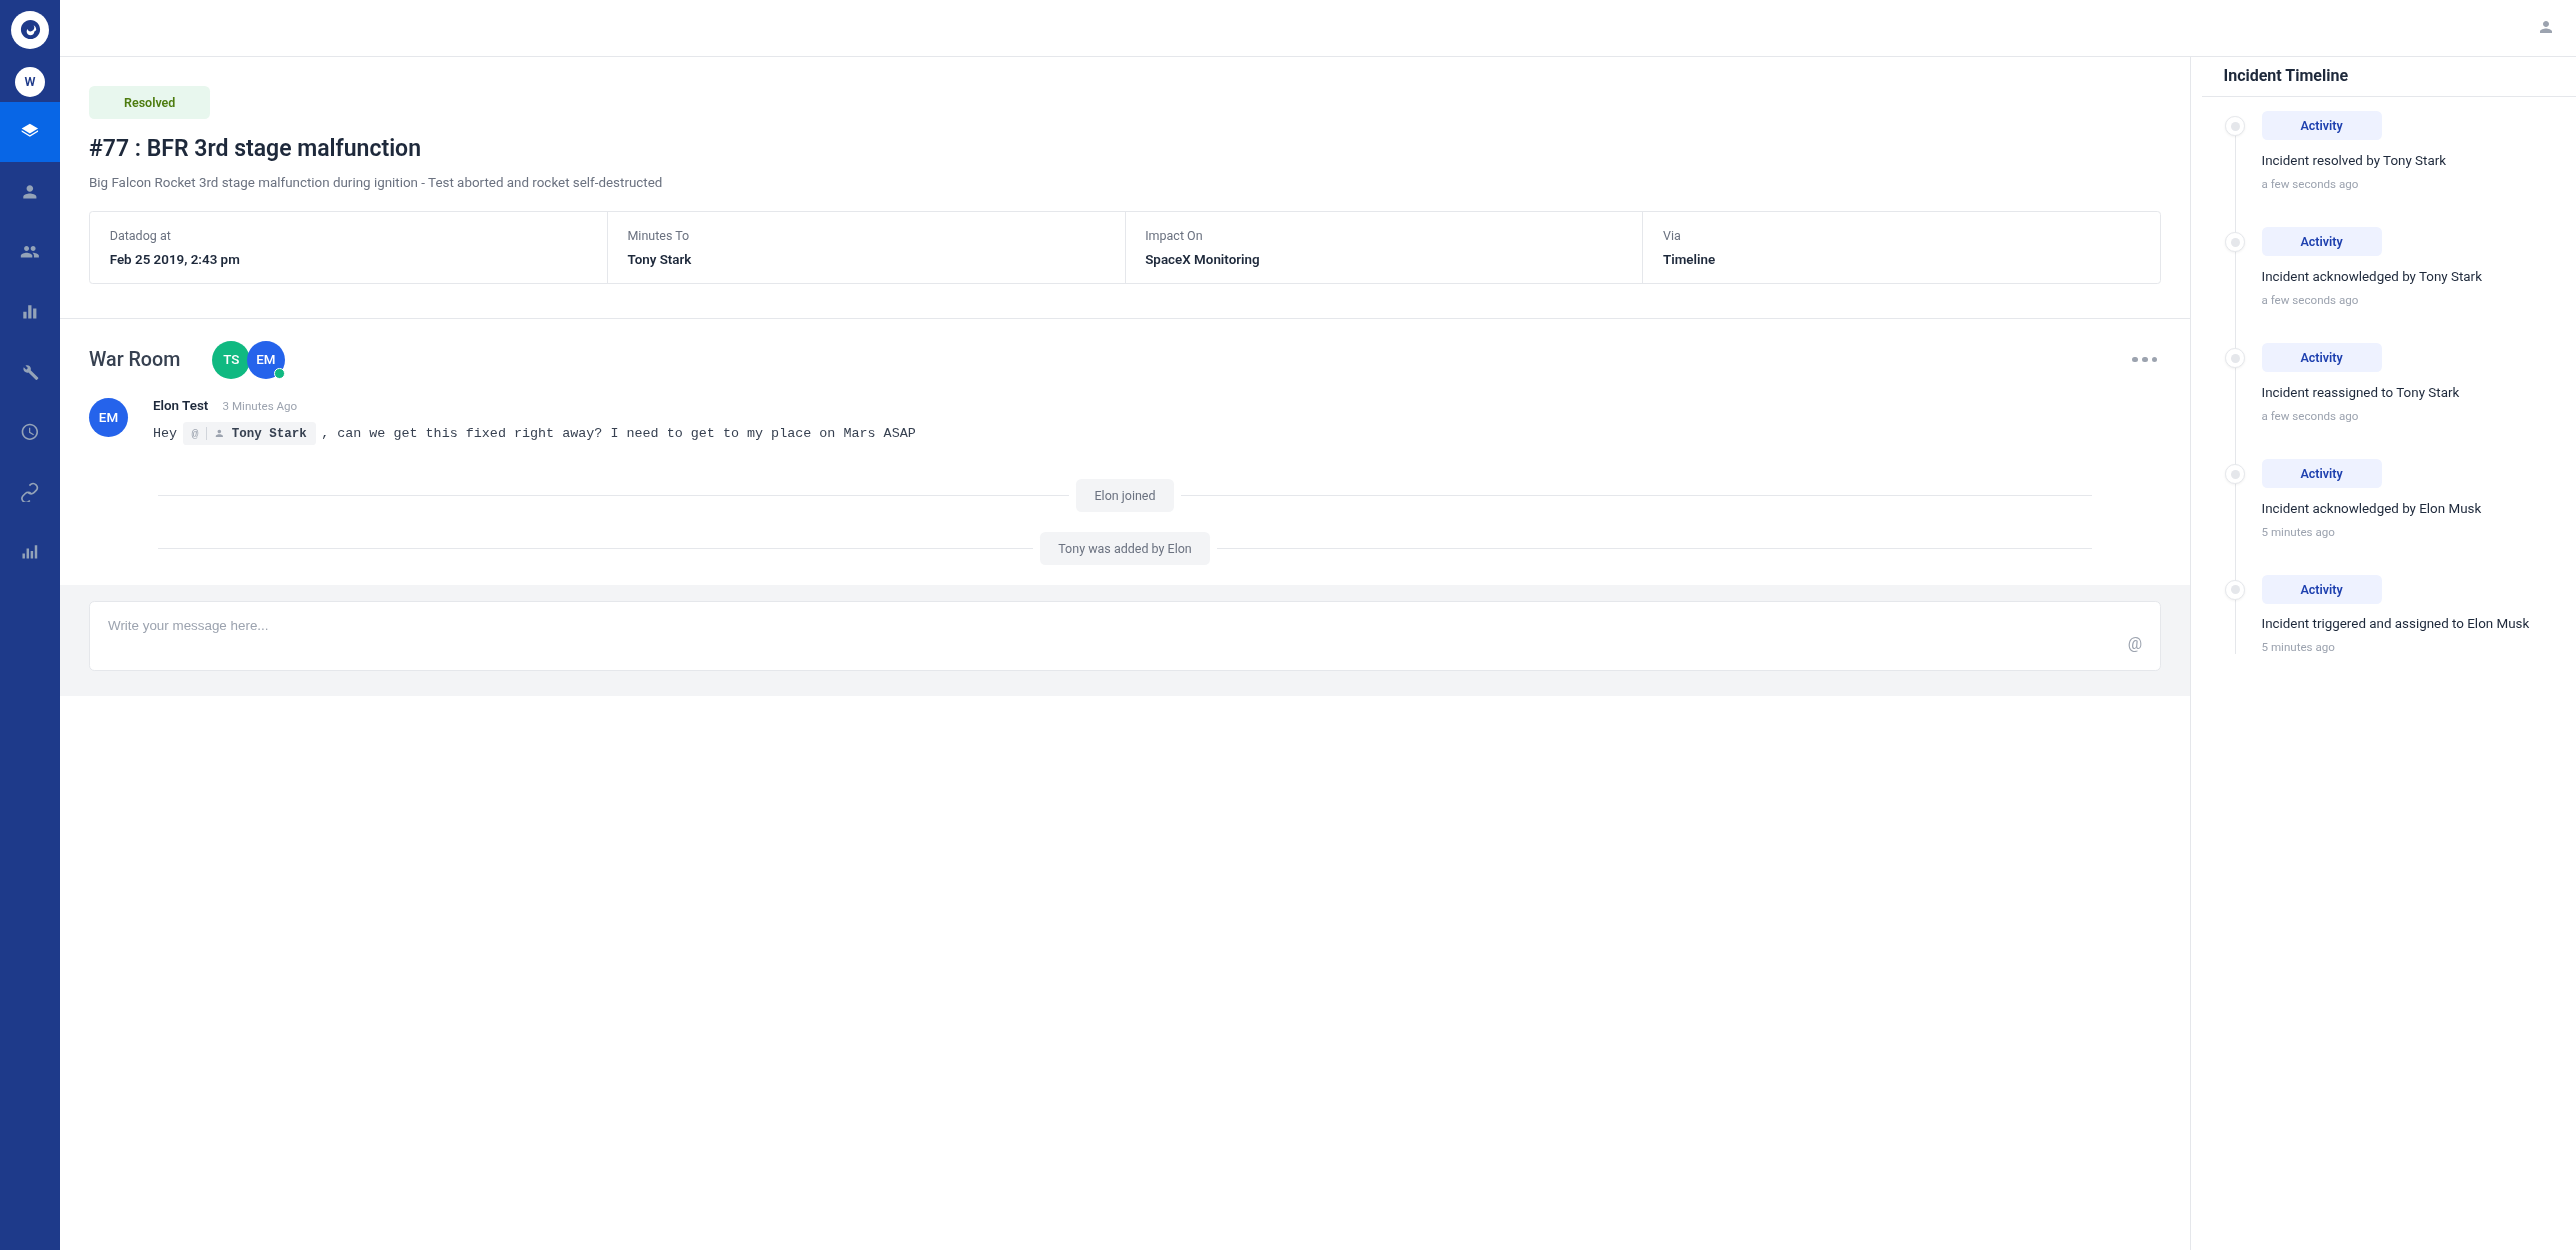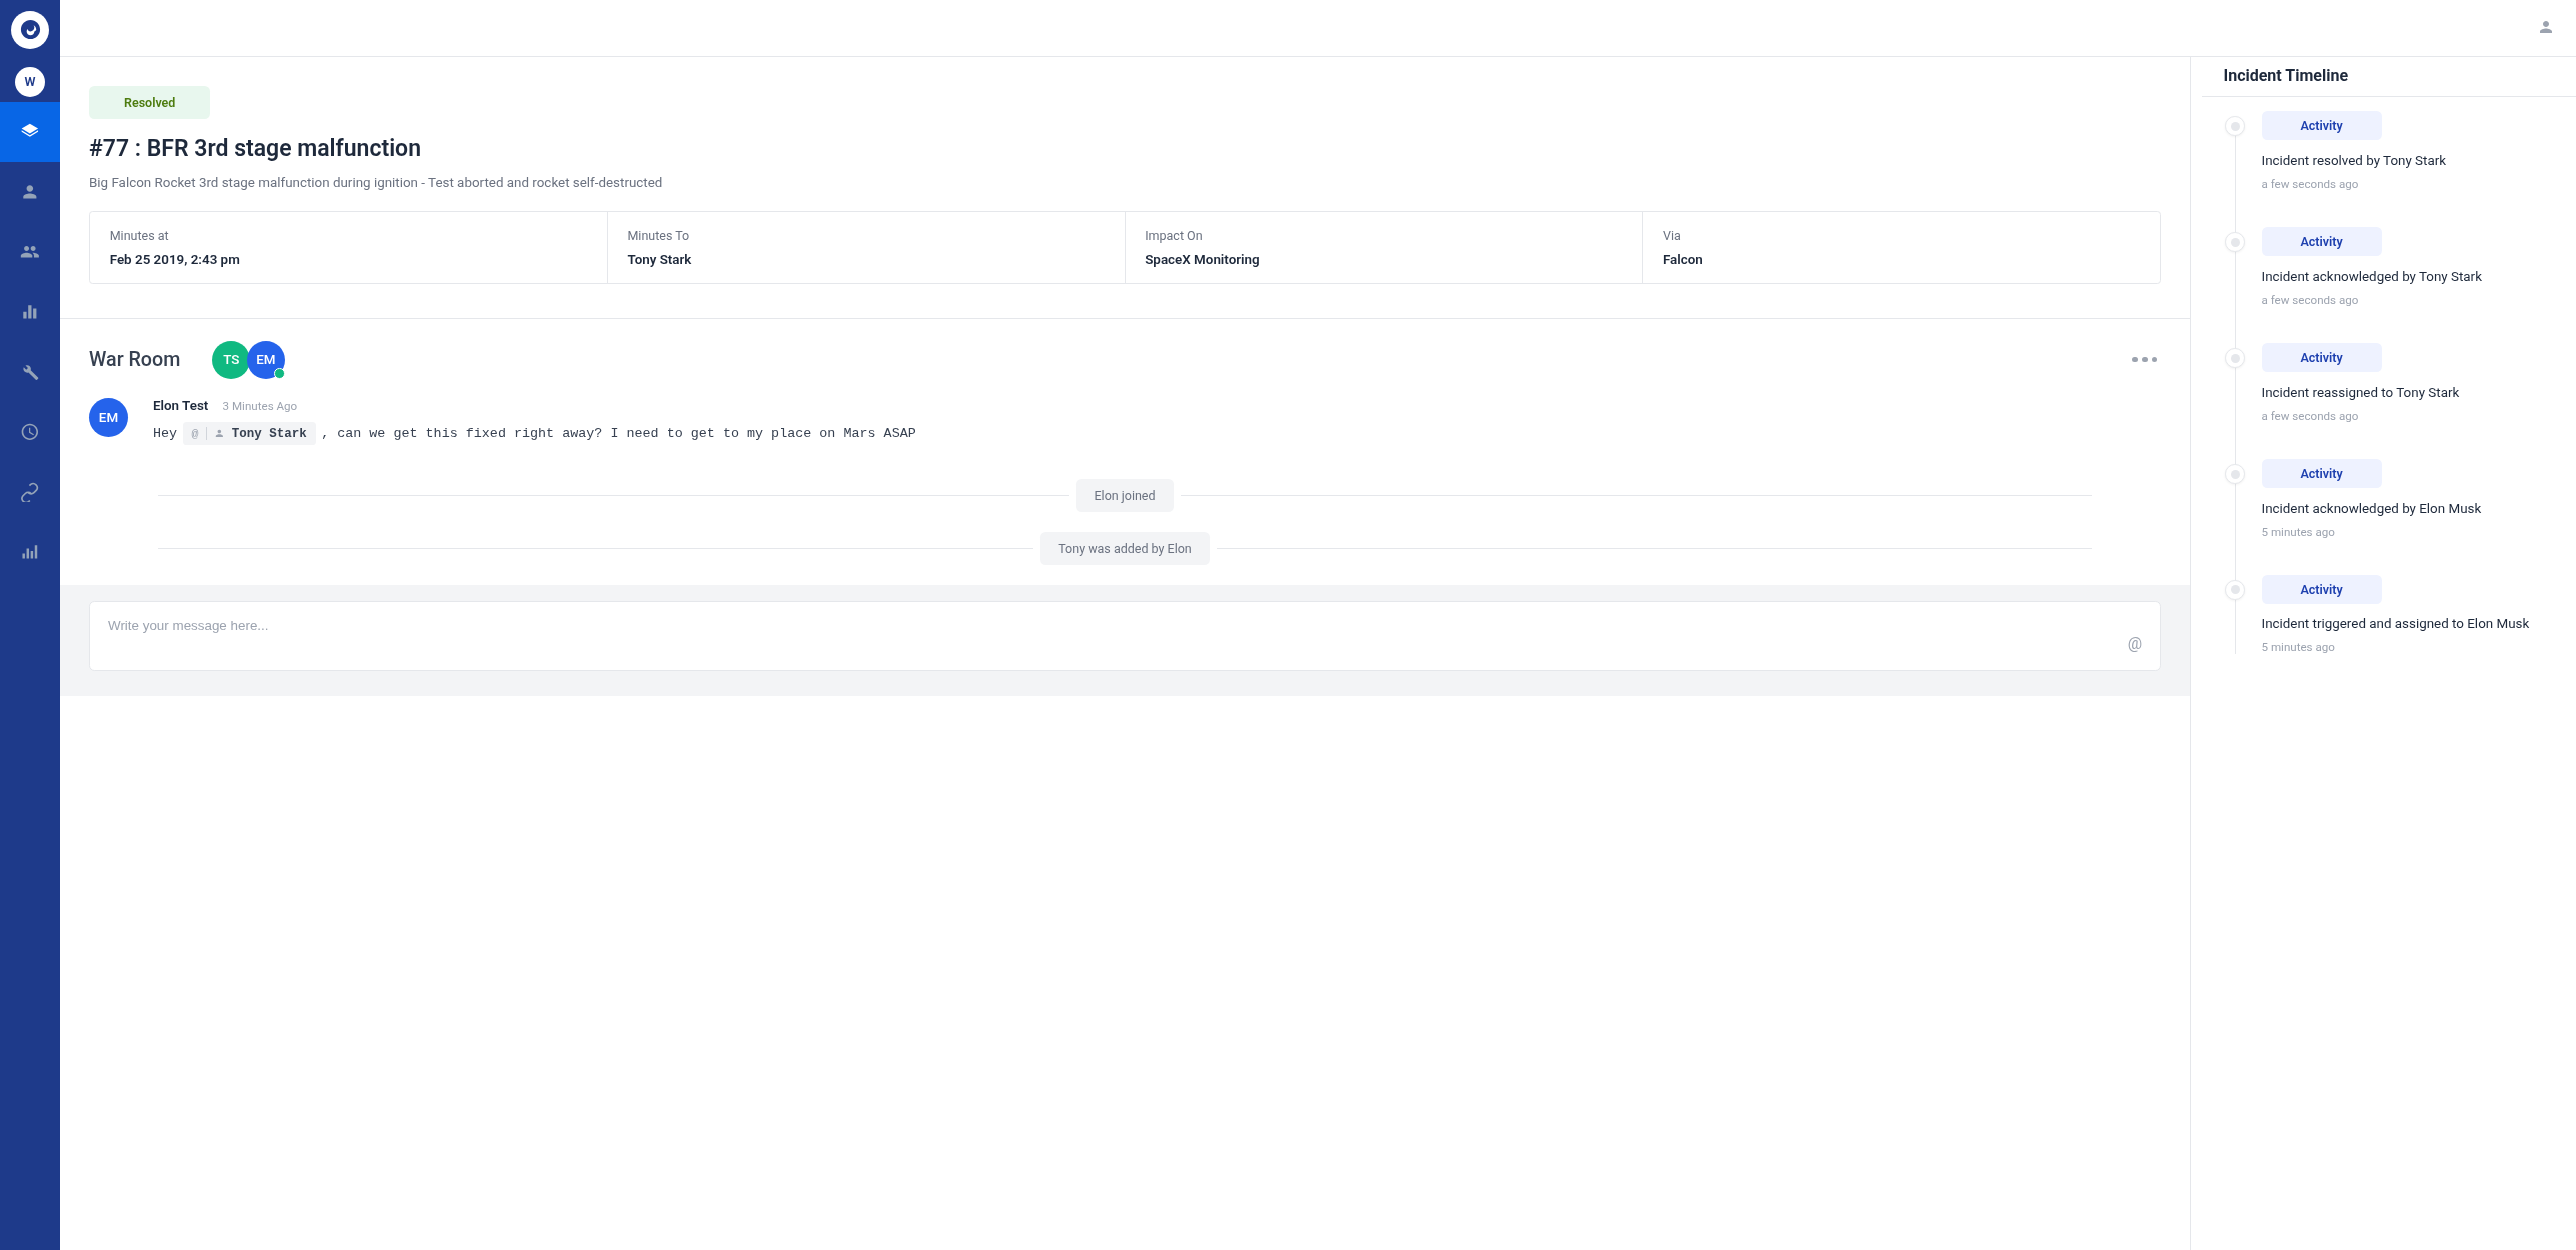--- a/index.html
+++ b/index.html
@@ -152,34 +152,34 @@
 
     <div class="content">
       <div class="left-panel">
         <div class="incident-header">
           <div class="status-badge">Resolved</div>
           <h1 class="incident-title">#77 : BFR 3rd stage malfunction</h1>
           <p class="incident-desc">Big Falcon Rocket 3rd stage malfunction during ignition - Test aborted and rocket self-destructed</p>
 
           <div class="meta-grid">
             <div class="meta-cell">
-              <div class="meta-label">Minutes at</div>
+              <div class="meta-label">Datadog at</div>
               <div class="meta-value">Feb 25 2019, 2:43 pm</div>
             </div>
             <div class="meta-cell">
               <div class="meta-label">Minutes To</div>
               <div class="meta-value">Tony Stark</div>
             </div>
             <div class="meta-cell">
               <div class="meta-label">Impact On</div>
               <div class="meta-value">SpaceX Monitoring</div>
             </div>
             <div class="meta-cell">
               <div class="meta-label">Via</div>
-              <div class="meta-value">Falcon</div>
+              <div class="meta-value">Timeline</div>
             </div>
           </div>
         </div>
 
         <div class="divider-h"></div>
 
         <div class="warroom-header">
           <div class="warroom-title">War Room</div>
           <div class="avatars">
             <div class="avatar ts">TS</div>

